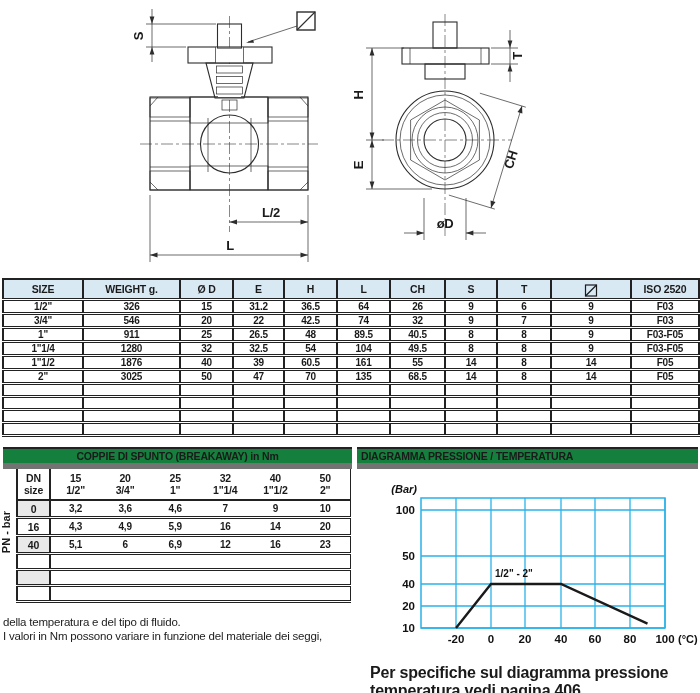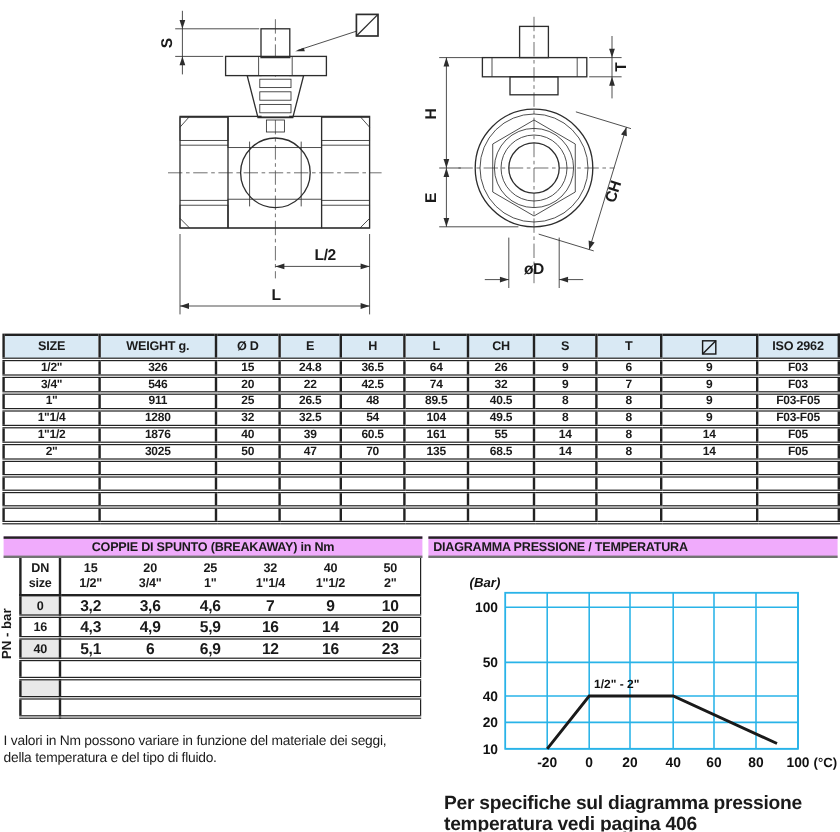--- a/index.html
+++ b/index.html
@@ -19,35 +19,35 @@
 
   
   table.dim{position:absolute;left:2px;top:278px;width:696px;border-collapse:collapse;table-layout:fixed;border:2px solid #222;}
   table.dim th,table.dim td{border-left:2px solid #222;border-bottom:3px double #222;text-align:center;font-weight:bold;padding:0;letter-spacing:-0.2px;overflow:hidden;white-space:nowrap;}
   table.dim thead th{background:#d9e9f4;height:18px;font-size:10.5px;line-height:18px;}
   table.dim tbody td{height:11px;font-size:10px;line-height:11px;}
   table.dim tr.erow td{height:10px;}
   .sqicon{display:inline-block;vertical-align:middle;}
 
   
-  .panel-title{background:#f0abfc;border-top:2px solid #222;border-bottom:2px solid #737373;font-weight:bold;font-size:10.5px;height:14px;line-height:14px;letter-spacing:-0.2px;}
+  .panel-title{background:#15803d;border-top:2px solid #222;border-bottom:6px solid #737373;font-weight:bold;font-size:10.5px;height:14px;line-height:14px;letter-spacing:-0.2px;}
   .panel-left{position:absolute;left:3px;top:447px;width:349px;}
   .panel-left .panel-title{text-align:center;}
   .panel-right{position:absolute;left:357px;top:447px;width:341px;}
   .panel-right .panel-title{text-align:left;padding-left:4px;}
 
   .bk-zone{position:relative;}
   .pn-label{position:absolute;left:-3px;top:42px;writing-mode:vertical-rl;transform:rotate(180deg);font-weight:bold;font-size:11px;letter-spacing:0;}
   table.bk{margin-left:13px;width:335px;border-collapse:collapse;table-layout:fixed;border-bottom:2px solid #222;border-right:1px solid #222;}
   table.bk th,table.bk td{padding:0;text-align:center;font-weight:bold;letter-spacing:-0.2px;}
   table.bk thead th{height:30px;font-size:10.5px;line-height:12px;border-bottom:2px solid #222;}
   table.bk .pncol{border-left:2px solid #222;border-right:2px solid #222;}
   table.bk tbody th{font-size:10.5px;}
   table.bk tbody tr{border-bottom:3px double #222;}
-  table.bk tbody td{font-size:13px;height:15px;}
+  table.bk tbody td{font-size:10px;height:15px;}
   table.bk tr.erow td, table.bk tr.erow th{height:13px;}
   .sh{background:#e9e9e9;}
 
   .notes{margin-top:12px;font-size:11.5px;line-height:1.25;letter-spacing:-0.2px;color:#1c1c1c;}
 
   #chart{margin-top:13px;margin-left:24px;}
   .caption{margin-top:4px;margin-left:13px;font-size:16px;font-weight:bold;letter-spacing:-0.2px;}
 </style>
 </head>
 <body>
@@ -202,29 +202,29 @@
         <th>E</th>
         <th>H</th>
         <th>L</th>
         <th>CH</th>
         <th>S</th>
         <th>T</th>
         <th><svg class="sqicon" width="14" height="13">
               <rect x="1.5" y="1" width="11" height="11" fill="none" stroke="#1a1a1a" stroke-width="1.2"></rect>
               <line x1="1.5" y1="12" x2="12.5" y2="1" stroke="#1a1a1a" stroke-width="1.2"></line>
             </svg></th>
-        <th>ISO 2962</th>
+        <th>ISO 2520</th>
       </tr>
     </thead>
     <tbody>
       <tr>
           <td>1/2"</td>
           <td>326</td>
           <td>15</td>
-          <td>24.8</td>
+          <td>31.2</td>
           <td>36.5</td>
           <td>64</td>
           <td>26</td>
           <td>9</td>
           <td>6</td>
           <td>9</td>
           <td>F03</td>
         </tr>
       <tr>
           <td>3/4"</td>
@@ -429,22 +429,22 @@
               <td colspan="6"></td>
             </tr>
           <tr class="erow">
               <th class="pncol"></th>
               <td colspan="6"></td>
             </tr>
         </tbody>
       </table>
     </div>
     <div class="notes">
+      <div>della temperatura e del tipo di fluido.</div>
       <div>I valori in Nm possono variare in funzione del materiale dei seggi,</div>
-      <div>della temperatura e del tipo di fluido.</div>
     </div>
   </div>
 
   <div class="panel-right">
     <div class="panel-title">DIAGRAMMA PRESSIONE / TEMPERATURA</div>
     <div id="chart"><svg width="318" height="174">
           <line x1="40" y1="28" x2="284" y2="28" stroke="#29b3e8" stroke-width="1.3"></line>
           <line x1="40" y1="74" x2="284" y2="74" stroke="#29b3e8" stroke-width="1.3"></line>
           <line x1="40" y1="102" x2="284" y2="102" stroke="#29b3e8" stroke-width="1.3"></line>
           <line x1="40" y1="124" x2="284" y2="124" stroke="#29b3e8" stroke-width="1.3"></line>

